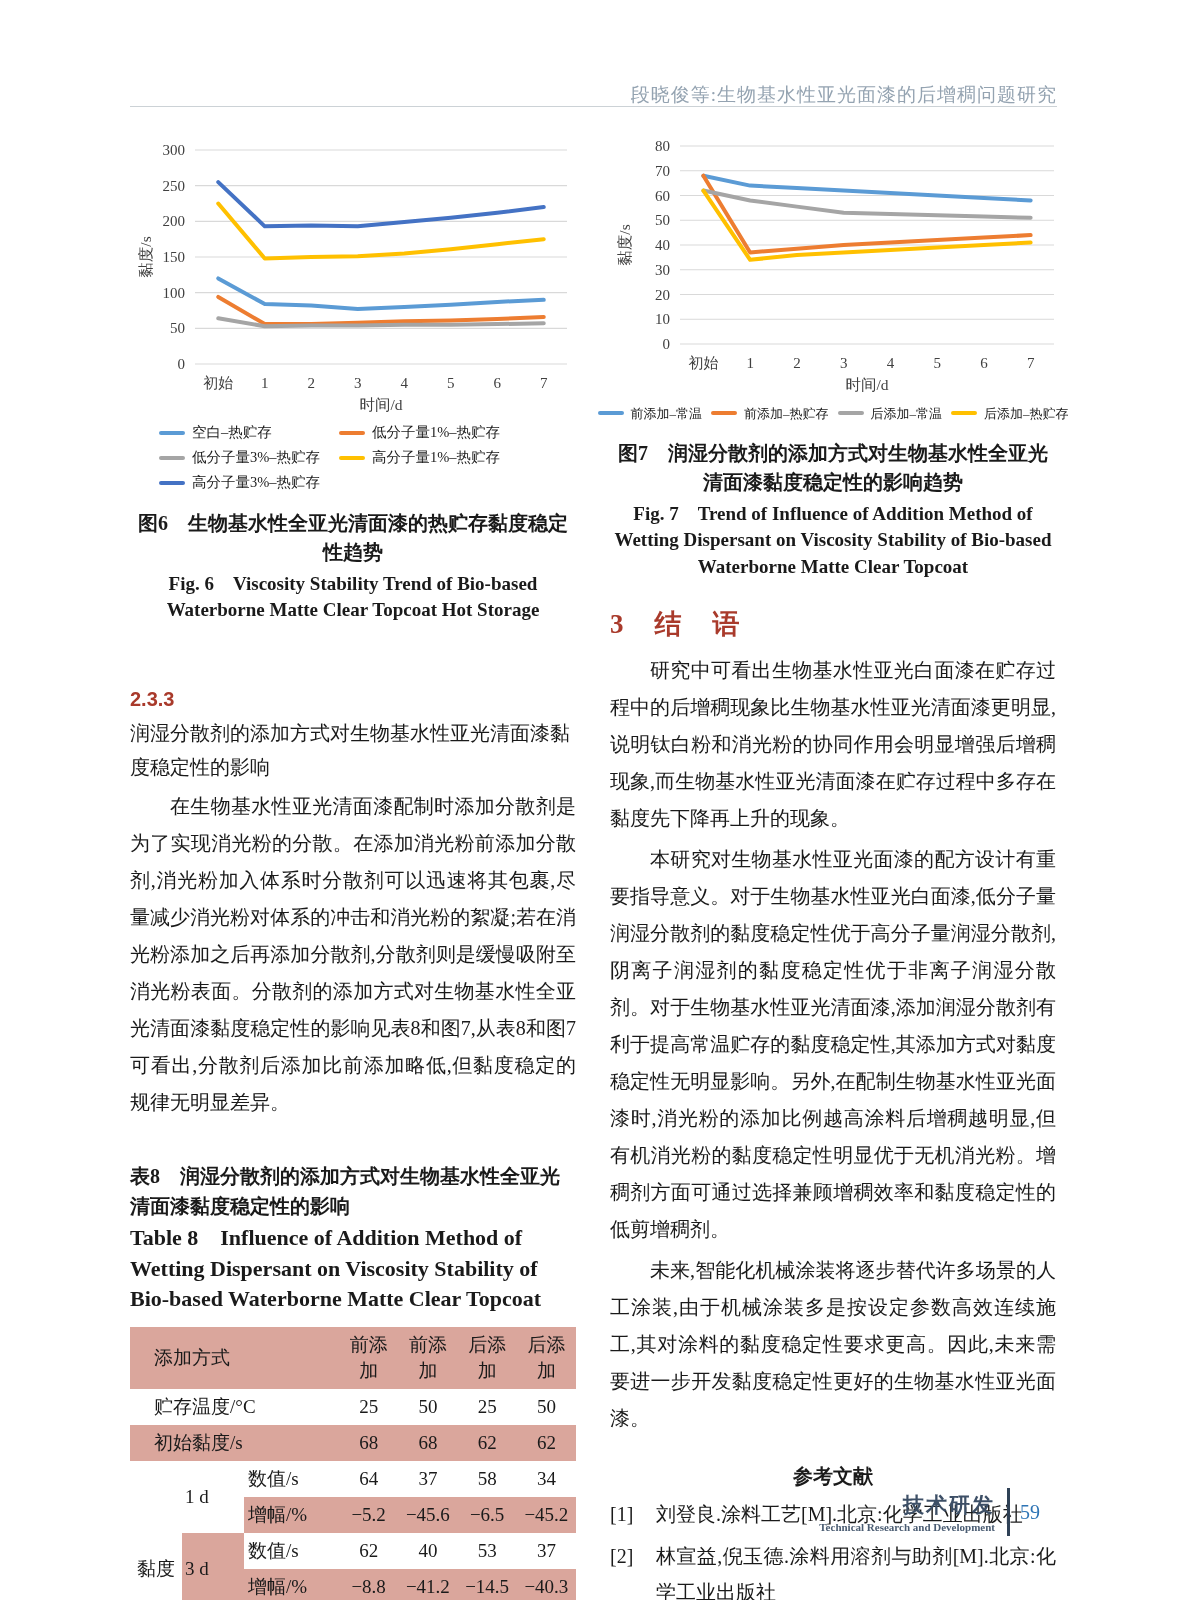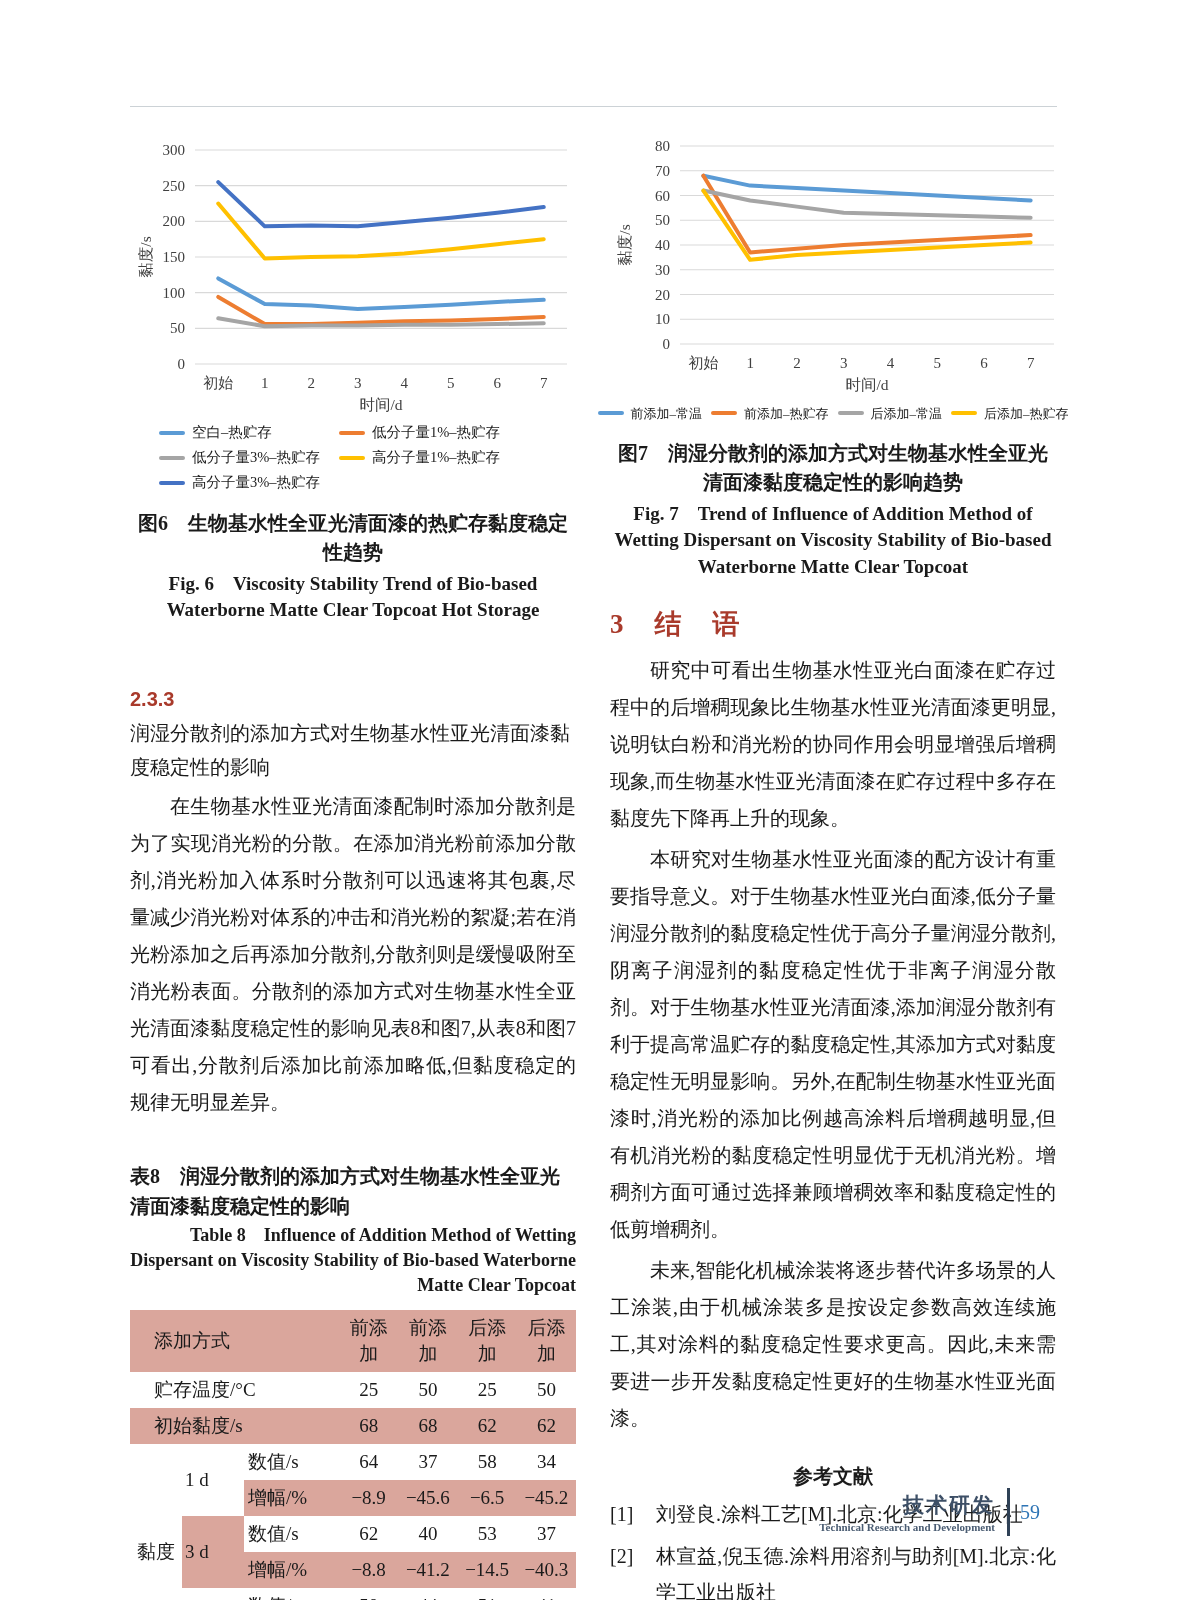--- a/index.html
+++ b/index.html
@@ -74,22 +74,22 @@
     font-size:20px;line-height:37px;
     text-align:justify;text-indent:2em;
   }
 
   
   .table-caption-cn{
     margin-top:40px;text-align:left;font-weight:bold;
     font-size:20px;line-height:1.5;
   }
   .table-caption-en{
-    margin-top:2px;text-align:right;font-weight:bold;
-    font-size:18px;line-height:1.4;
+    margin-top:2px;text-align:left;font-weight:bold;
+    font-size:22px;line-height:1.4;
   }
   table.t8{
     width:100%;margin-top:12px;
     border-collapse:collapse;
     font-size:19px;
     border-bottom:2px solid #4a4a4a;
   }
   .t8 td{padding:5px 3px;height:26px;vertical-align:middle;}
   .t8 .lbl{text-align:left;padding-left:24px;}
   .t8 .val{text-align:center;}
@@ -133,20 +133,21 @@
     font-size:11px;font-weight:bold;color:#4a5c72;margin-top:2px;
   }
   .footer-bar{width:3px;height:48px;background:#2F4156;margin:0 10px 0 12px;}
   .footer-num{font-size:20px;color:var(--blue);}
 </style>
 </head>
 <body>
 
 <div class="page">
 
+  <div class="running-head">段晓俊等:生物基水性亚光面漆的后增稠问题研究</div>
   <div class="header-rule"></div>
 
   <div class="columns">
 
     <div class="col col-left">
 
       <figure>
         <svg id="chart6" class="chart-svg" width="445" height="286" viewBox="0 0 445 286">
             <line x1="64" y1="232" x2="436" y2="232" stroke="#d9d9d9" stroke-width="1.2"></line>
             <text x="54" y="237" text-anchor="end" font-size="15" fill="#404040" font-family="&quot;Liberation Serif&quot;,&quot;DejaVu Serif&quot;,serif">0</text>
@@ -235,21 +236,21 @@
           <td class="grp" rowspan="6">黏度</td>
           <td class="day" rowspan="2">1 d</td>
           <td class="met">数值/s</td>
           <td class="val">64</td>
           <td class="val">37</td>
           <td class="val">58</td>
           <td class="val">34</td>
         </tr>
         <tr class="pink-sub">
           <td class="met">增幅/%</td>
-          <td class="val">−8.9</td>
+          <td class="val">−5.2</td>
           <td class="val">−45.6</td>
           <td class="val">−6.5</td>
           <td class="val">−45.2</td>
         </tr>
         <tr>
           <td class="day pink" rowspan="2">3 d</td>
           <td class="met">数值/s</td>
           <td class="val">62</td>
           <td class="val">40</td>
           <td class="val">53</td>

